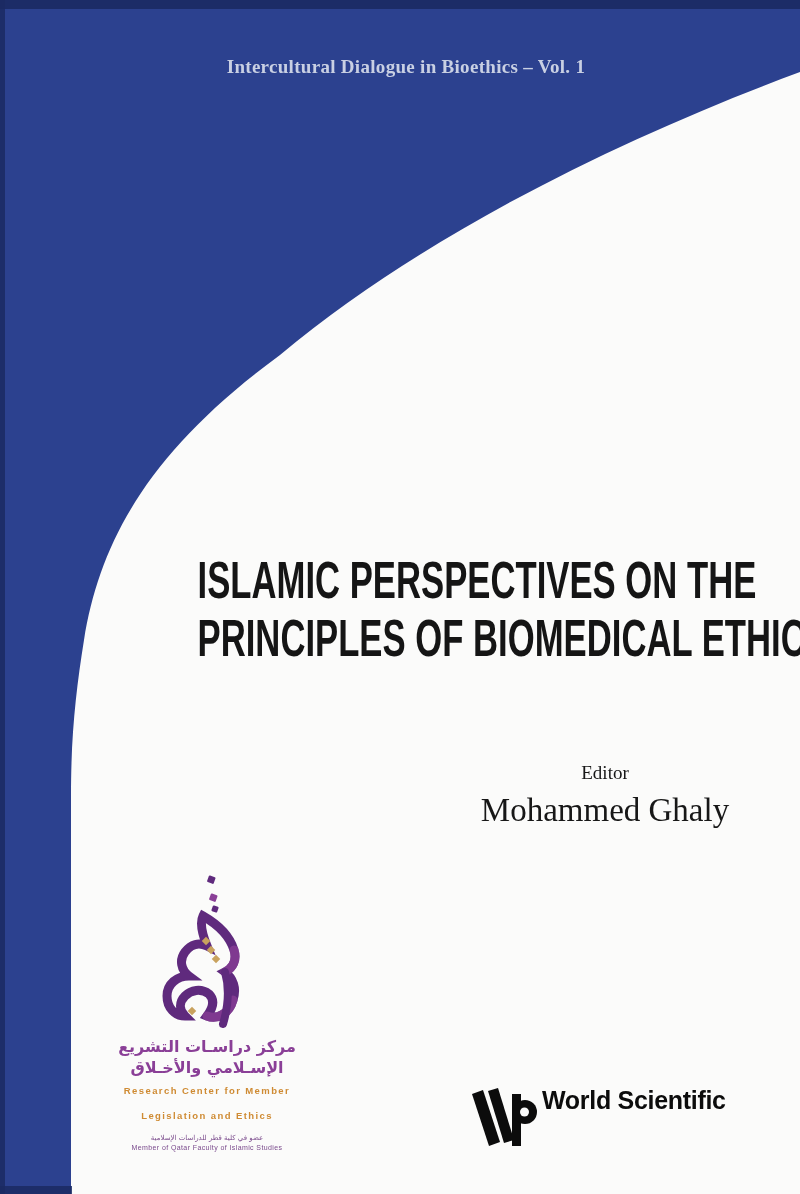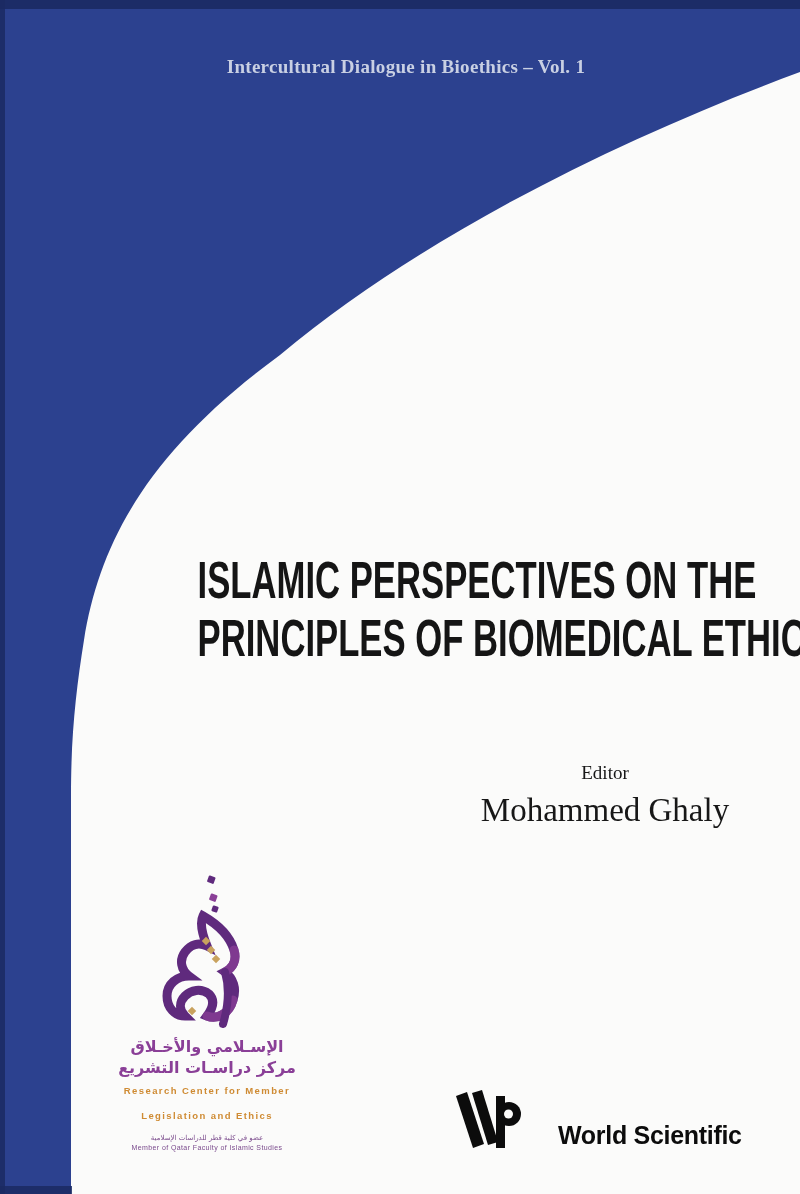--- a/index.html
+++ b/index.html
@@ -73,22 +73,22 @@
     font-size:7px;line-height:9px;
     color:#7a4a8c;
   }
   .cile-member-en{
     font-size:7px;line-height:9px;
     color:#7a4a8c;
     letter-spacing:.4px;
   }
 
   .ws-block{
-    position:absolute;left:450px;top:1086px;width:300px;height:64px;
-    display:flex;align-items:flex-end;gap:32px;
+    position:absolute;left:466px;top:1086px;width:300px;height:64px;
+    display:flex;align-items:flex-start;
   }
   .ws-mark{flex:0 0 auto;}
   .ws-name{
     margin-left:4px;
     font-family:"Liberation Sans", sans-serif;
     font-weight:700;
     font-size:25px;
     letter-spacing:-0.3px;
     color:#0c0c0c;
     white-space:nowrap;
@@ -135,22 +135,22 @@
                C44,102 42,92 48,84 C54,76 62,74 70,78 C66,68 62,56 66,48 Z" fill="none" stroke-width="9" stroke-linecap="round" stroke="#5f2a7d"></path>
       <path d="M97,82 C100,92 96,100 88,104 M96,132 C92,146 80,152 70,148" fill="none" stroke-width="9" stroke-linecap="round" opacity="0.75" stroke="#8a3f97"></path>
 
       <path d="M88,104 C92,118 92,136 86,156" fill="none" stroke-width="8" stroke-linecap="round" stroke="#5f2a7d"></path>
 
       <rect x="66" y="70" width="6" height="6" transform="rotate(45 69 73)" fill="#c9a25e"></rect>
       <rect x="71" y="79" width="6" height="6" transform="rotate(45 74 82)" fill="#c9a25e"></rect>
       <rect x="76" y="88" width="6" height="6" transform="rotate(45 79 91)" fill="#c9a25e"></rect>
       <rect x="52" y="140" width="6" height="6" transform="rotate(45 55 143)" fill="#c9a25e"></rect>
     </svg>
+    <div class="cile-ar">مركز دراسـات التشريع</div>
     <div class="cile-ar">الإسـلامي والأخـلاق</div>
-    <div class="cile-ar">مركز دراسـات التشريع</div>
     <div class="cile-en">Research Center for Member</div>
     <div class="cile-en" style="margin-top:12px;">Legislation and Ethics</div>
     <div class="cile-member-ar">عضو في كلية قطر للدراسات الإسلامية</div>
     <div class="cile-member-en">Member of Qatar Faculty of Islamic Studies</div>
   </div>
 
   <div class="ws-block">
     <svg class="ws-mark" width="72" height="62" viewBox="0 0 72 62" aria-hidden="true">
       <polygon points="6,8 17,4 34,56 23,60" fill="#0c0c0c"></polygon>
       <polygon points="22,5 32,2 48,54 38,57" fill="#0c0c0c"></polygon>

